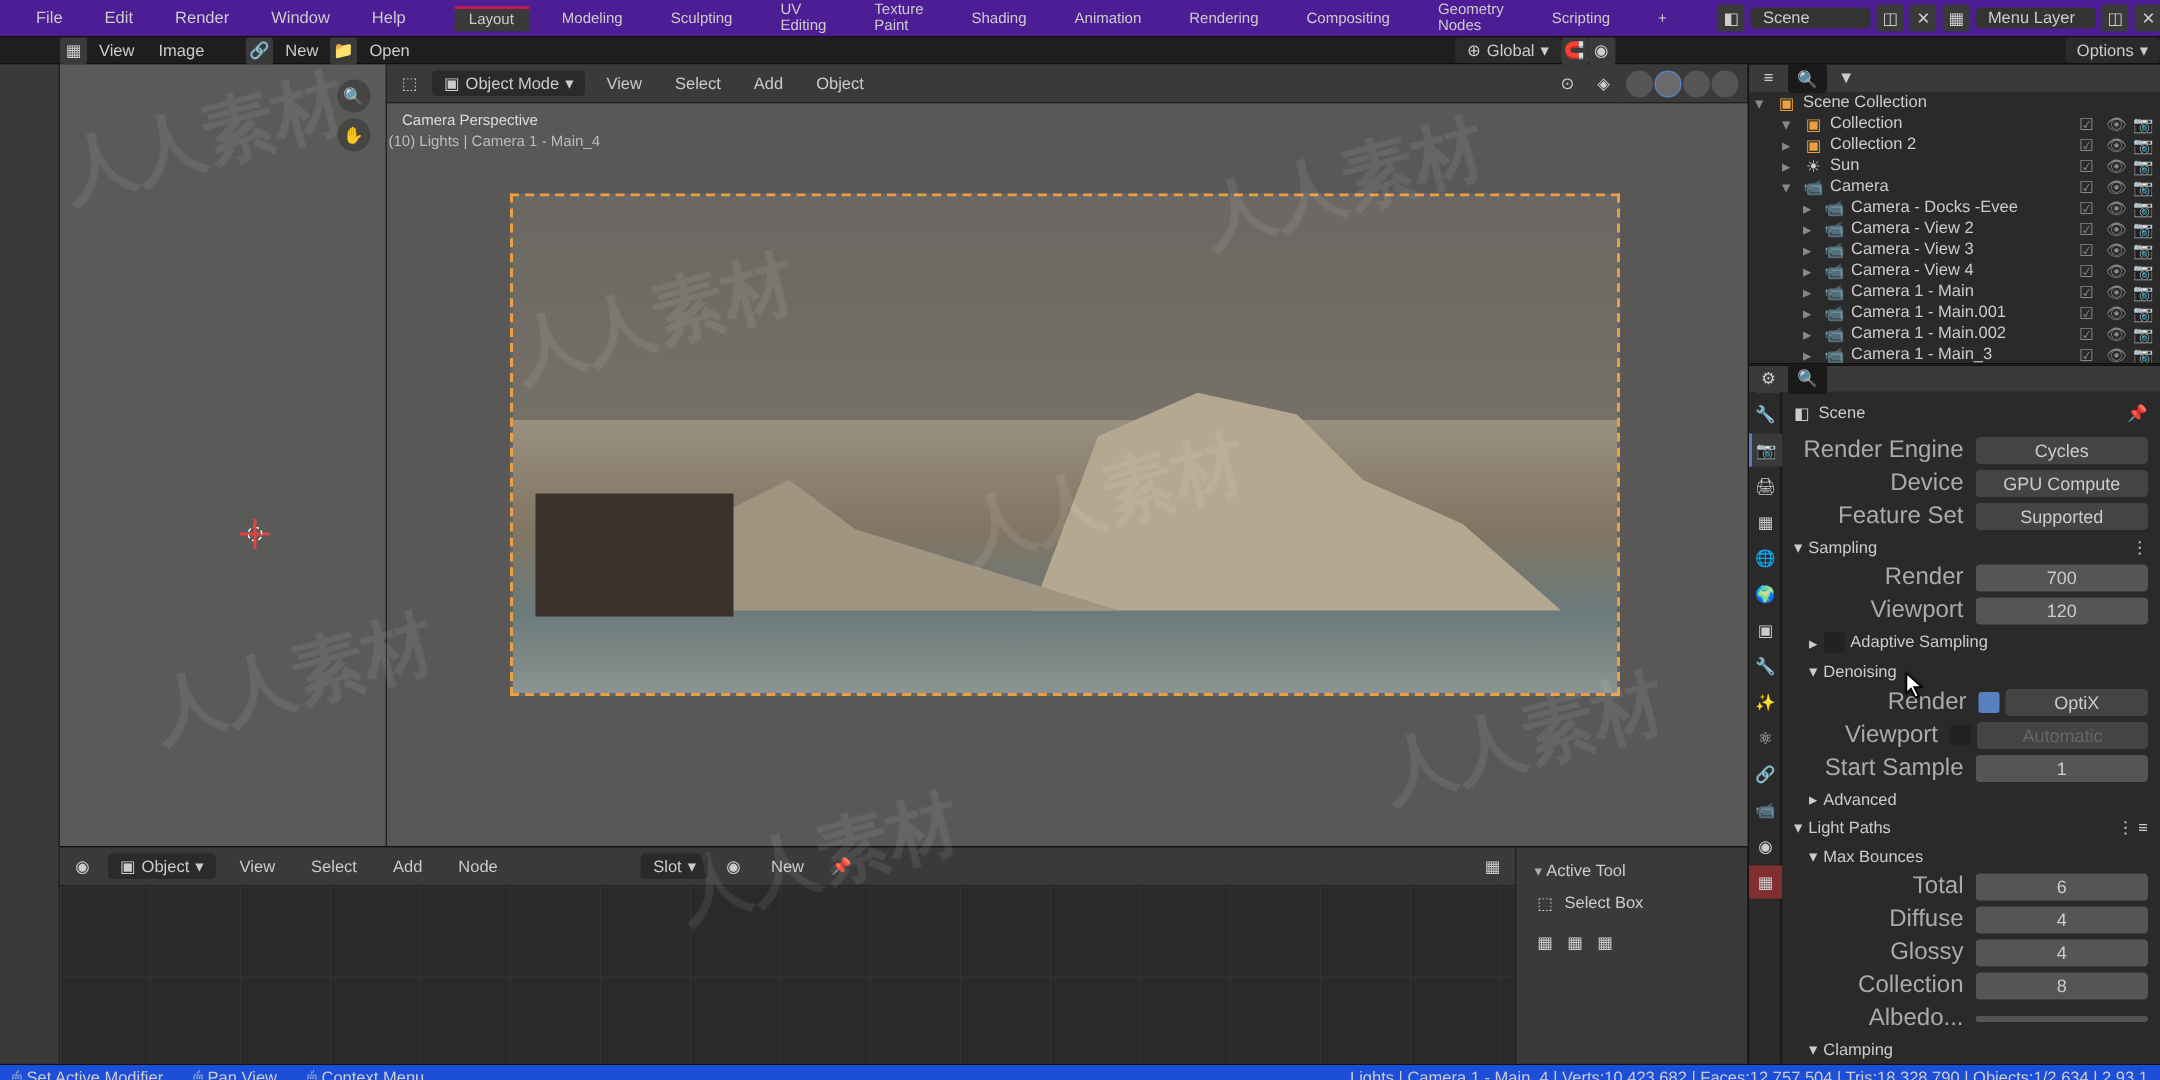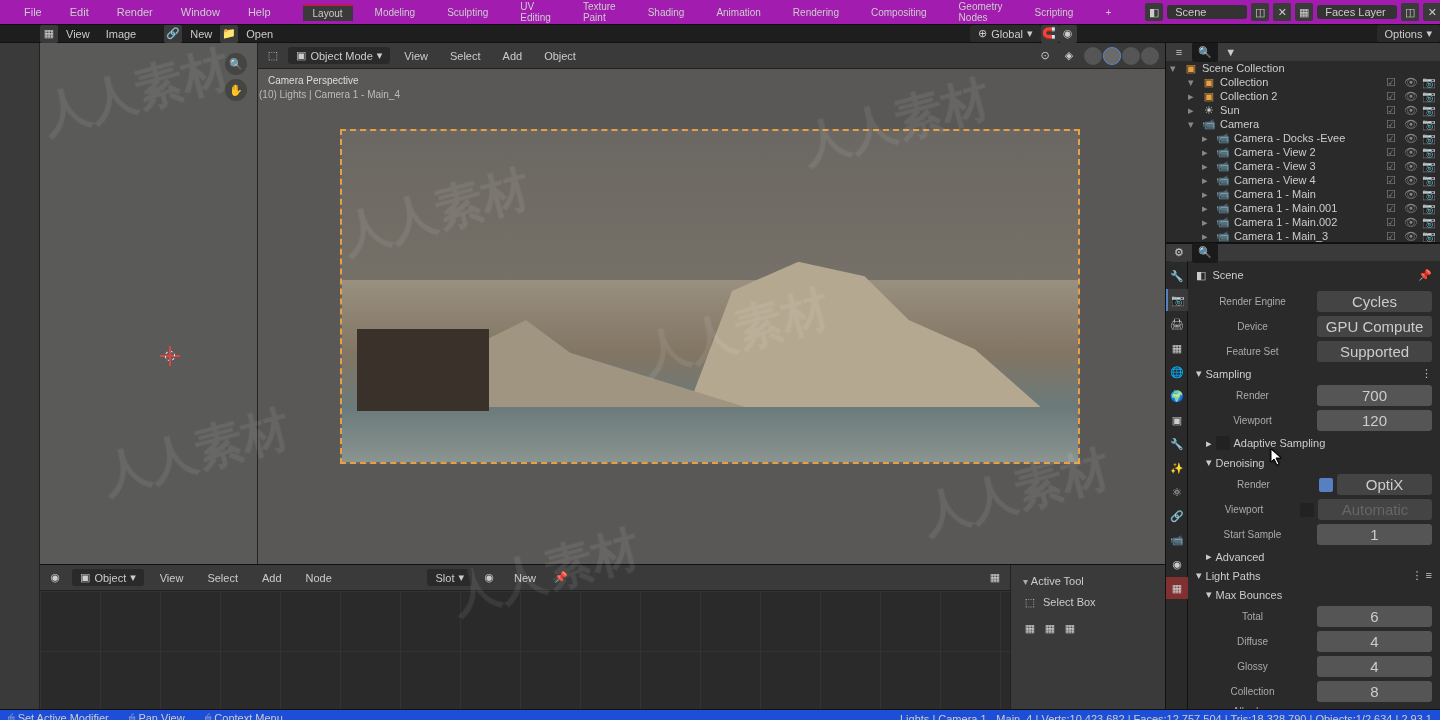--- a/index.html
+++ b/index.html
@@ -1,17 +1,17 @@
 <!DOCTYPE html>
 <html><head>
 <meta charset="utf-8">
 <style>
 *{margin:0;padding:0;box-sizing:border-box;font-family:sans-serif;font-size:11px;color:#ccc;user-select:none}
 body{background:#2a2a2a;width:1440px;height:720px;overflow:hidden;position:relative}
-.topbar{height:18px;background:#a21caf;display:flex;align-items:center;padding:12px 4px;gap:12px;border-bottom:1px solid #111}
+.topbar{height:18px;background:#4c1d95;display:flex;align-items:center;padding:12px 4px;gap:12px;border-bottom:1px solid #111}
 .logo{width:16px;height:16px;background:#e87d0d;border-radius:3px}
 .menu-item{padding:2px 8px;cursor:pointer}
 .spacer{flex:1}
 .top-right{display:flex;align-items:center;gap:4px}
 .scene-box{background:#333;padding:1px 8px;border-radius:3px;min-width:80px;display:flex;align-items:center;gap:4px}
 .icon-btn{width:18px;height:18px;background:#3a3a3a;border-radius:2px;display:flex;align-items:center;justify-content:center;cursor:pointer}
 .workspace-tabs{height:18px;background:#1e1e1e;display:flex;align-items:center;border-bottom:1px solid #111}
 .ws-tab{padding:2px 10px;cursor:pointer;font-size:10px}
 .ws-tab.active{background:#3a3a3a;border-top:2px solid #be185d}
 .main-row{display:flex;height:calc(100% - 54px)}
@@ -57,22 +57,22 @@
 .cam-icon{color:#8a8}
 .coll-icon{color:#e8a040}
 .properties{flex:1;display:flex;overflow:hidden}
 .prop-tabs{width:22px;background:#2a2a2a;display:flex;flex-direction:column;border-right:1px solid #111;padding-top:4px}
 .prop-tab{width:22px;height:22px;display:flex;align-items:center;justify-content:center;cursor:pointer;margin-bottom:2px}
 .prop-tab.active{background:#3a3a3a;border-left:2px solid #5680c2}
 .prop-panel{flex:1;overflow-y:auto;padding:4px}
 .prop-header{height:20px;display:flex;align-items:center;gap:6px;padding:0 4px;margin-bottom:4px}
 .prop-section-head{padding:3px 4px;font-size:11px;display:flex;align-items:center;gap:4px;cursor:pointer}
 .prop-row{display:flex;align-items:center;padding:2px 4px;gap:4px}
-.prop-label{flex:1;text-align:center;font-size:10px;color:#aaa;padding-right:4px}
-.prop-field{width:115px;background:#444;padding:2px 6px;border-radius:3px;font-size:15px;text-align:center;position:relative}
+.prop-label{flex:1;text-align:right;font-size:16px;color:#aaa;padding-right:4px}
+.prop-field{width:115px;background:#444;padding:2px 6px;border-radius:3px;font-size:12px;text-align:center;position:relative}
 .prop-field.num{background:#555}
 .chk{width:14px;height:14px;background:#222;border-radius:2px;display:inline-block}
 .chk.on{background:#5680c2}
 .statusbar{height:18px;background:#1d4ed8;display:flex;align-items:center;padding:0 8px;gap:20px;font-size:10px;color:#888;border-top:1px solid #111}
 .statusbar .right{margin-left:auto}
 .shading-balls{display:flex;gap:1px}
 .ball{width:18px;height:18px;border-radius:9px;background:#555}
 .ball.active{background:#6a6a6a;box-shadow:inset 0 0 0 1px #5680c2}
 .mouse-cursor{position:absolute;left:1270px;top:448px;width:14px;height:18px;pointer-events:none;z-index:1000}
 .mouse-cursor svg{filter:drop-shadow(0 0 1px #000)}
@@ -104,21 +104,21 @@
   <div class="spacer"></div>
   <div class="top-right">
     <div class="icon-btn">◧</div>
     <div class="scene-box">
         <span>Scene</span>
       </div>
     <div class="icon-btn">◫</div>
     <div class="icon-btn">✕</div>
     <div class="icon-btn">▦</div>
     <div class="scene-box">
-        <span>Faces Layer</span>
+        <span>Menu Layer</span>
       </div>
     <div class="icon-btn">◫</div>
     <div class="icon-btn">✕</div>
   </div>
 </div>
 
 <div class="workspace-tabs">
   <div style="width:40px"></div>
   <div class="icon-btn">▦</div>
   <div class="menu-item">View</div>

